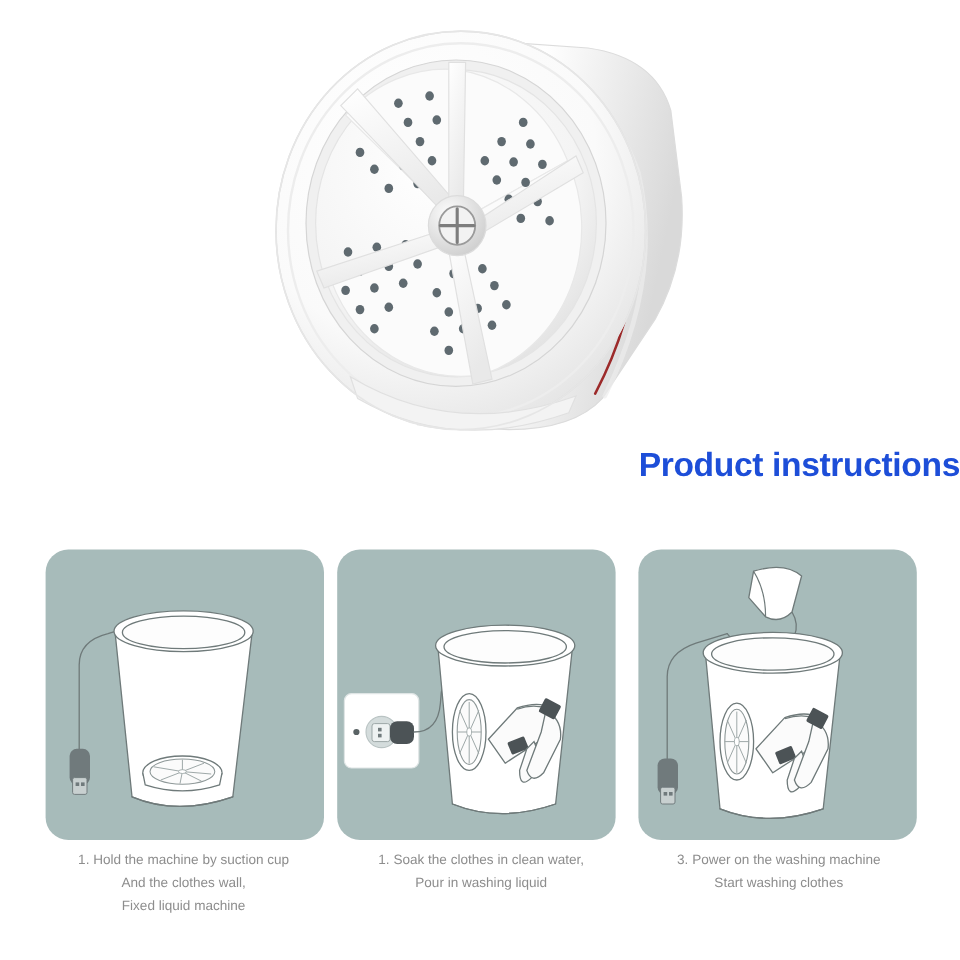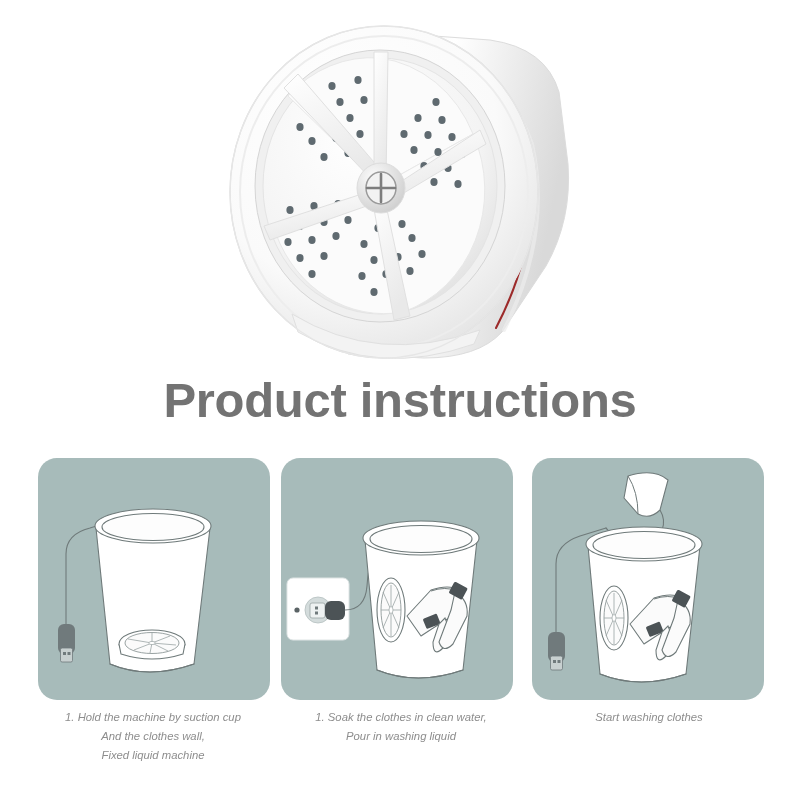--- a/index.html
+++ b/index.html
@@ -30,24 +30,24 @@
     width: 360px;
     height: 350px;
   }
 
   
   .title {
     position: absolute;
     left: 0;
     top: 372px;
     width: 800px;
-    text-align: center;
-    font-size: 49px;
+    text-align: right;
+    font-size: 28px;
     font-weight: bold;
-    color: #737373;
+    color: #1d4ed8;
     letter-spacing: -0.3px;
     font-family: "Liberation Sans", sans-serif;
   }
 
   
   .panels {
     position: absolute;
     left: 0;
     top: 455px;
     width: 800px;
@@ -67,21 +67,20 @@
   .panel-3 { left: 532px; }
   .panel svg { display: block; width: 100%; height: 100%; }
 
   
   .captions {
     position: absolute;
     left: 0;
     top: 708px;
     width: 800px;
     height: 80px;
-    font-style: italic;
   }
   .caption {
     position: absolute;
     top: 0;
     width: 262px;
     text-align: center;
     color: #8d8d8d;
     font-size: 11.3px;
     line-height: 19px;
     font-family: "Liberation Sans", sans-serif;
@@ -363,15 +362,16 @@
   <div class="caption caption-1">
     <span class="cap-line">1. Hold the machine by suction cup</span>
     <span class="cap-line">And the clothes wall,</span>
     <span class="cap-line">Fixed liquid machine</span>
   </div>
   <div class="caption caption-2">
     <span class="cap-line">1. Soak the clothes in clean water,</span>
     <span class="cap-line">Pour in washing liquid</span>
   </div>
   <div class="caption caption-3">
+    <span class="cap-line">3. Power on the washing machine</span>
     <span class="cap-line">Start washing clothes</span>
   </div>
 </div>
 
 </body></html>

